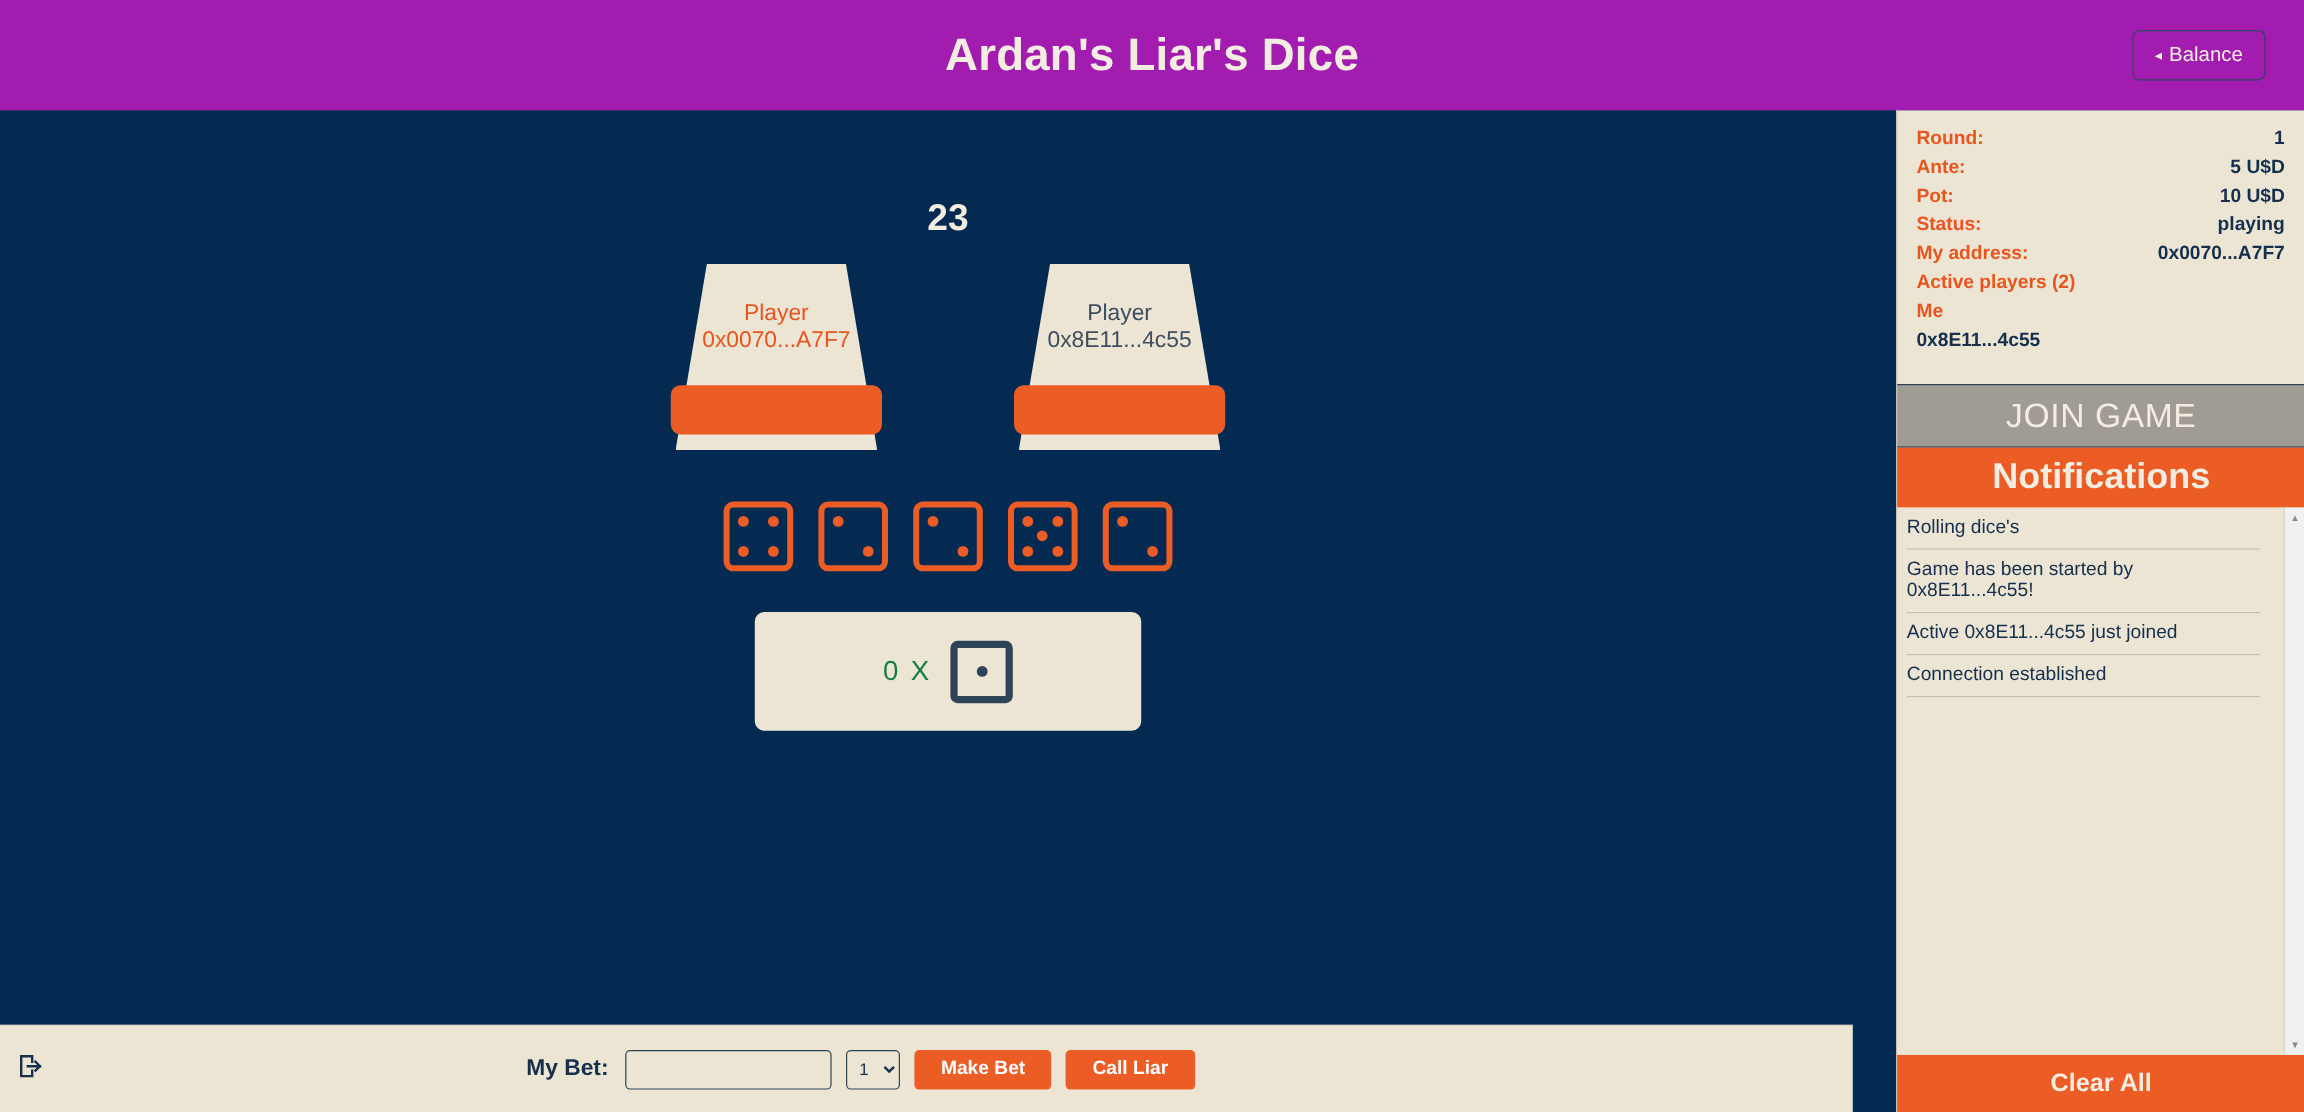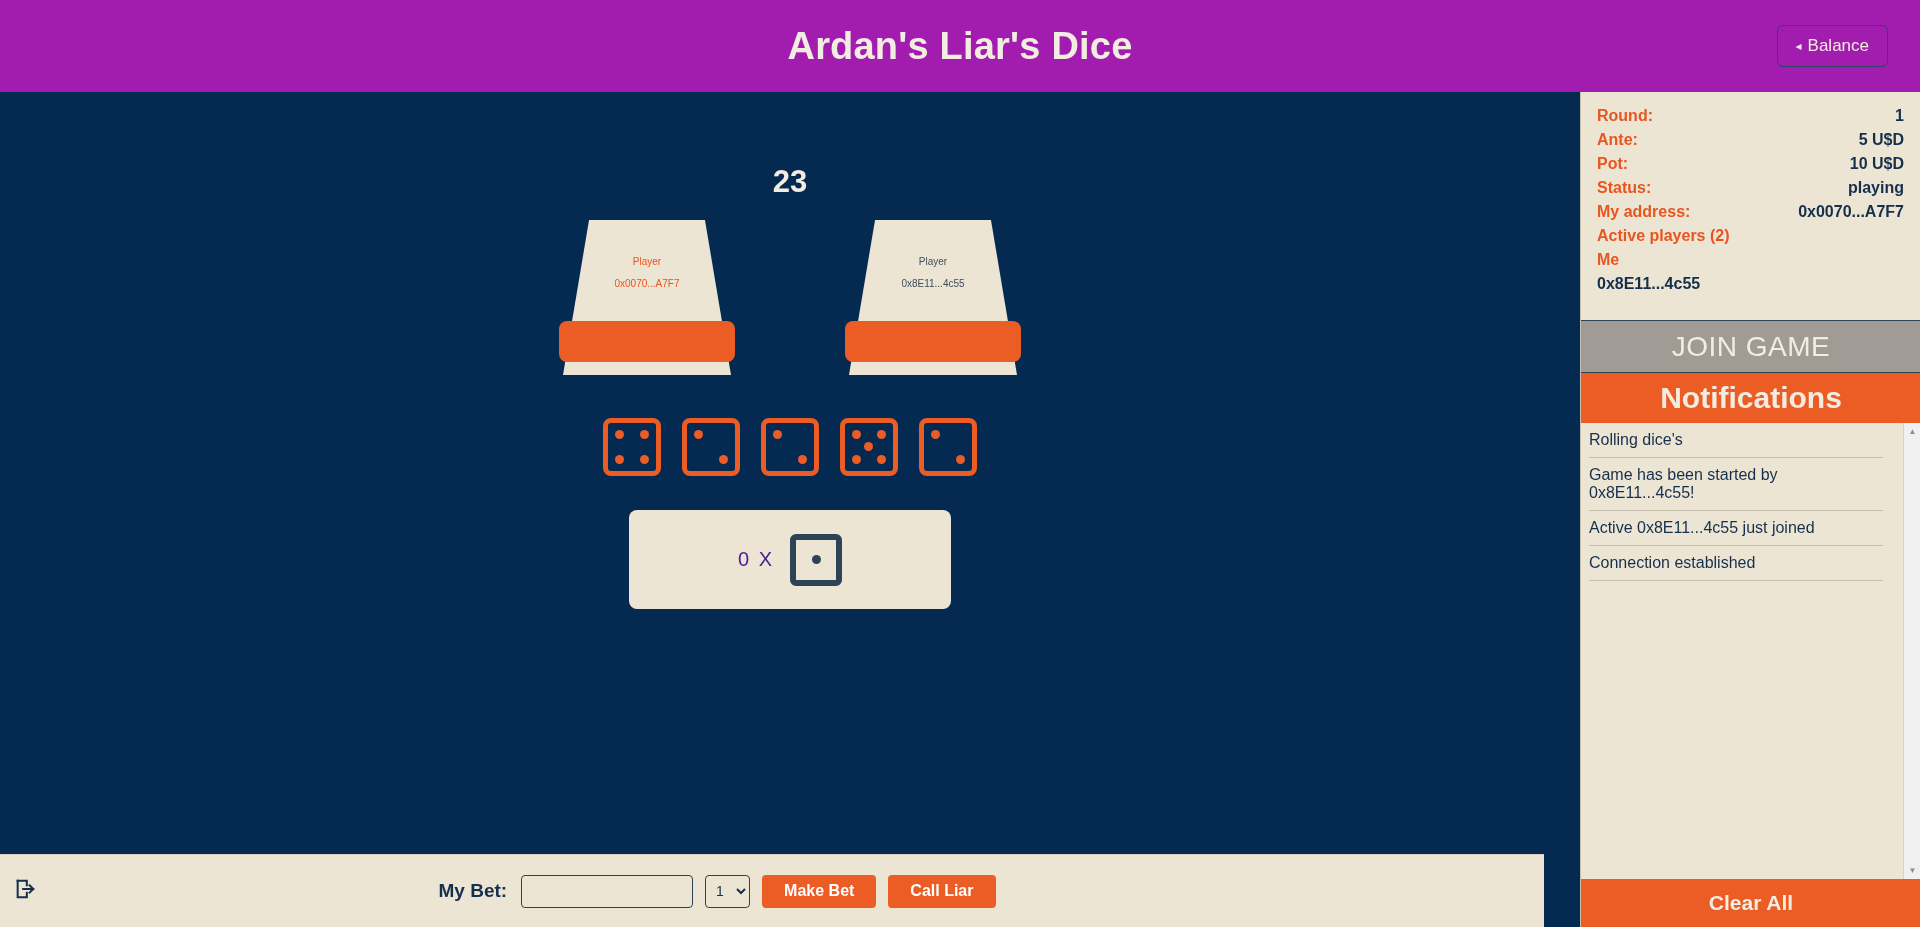--- a/index.html
+++ b/index.html
@@ -95,21 +95,21 @@
     height: 155px;
     background: #ece5d4;
     clip-path: polygon(15.5% 0%, 84.5% 0%, 100% 100%, 0% 100%);
   }
   .cup-label {
     position: absolute;
     top: 31px;
     left: 0;
     width: 168px;
     text-align: center;
-    font-size: 10px;
+    font-size: 19px;
     line-height: 22px;
     z-index: 2;
   }
   .cup-label.is-me { color: #e8551f; }
   .cup-label.is-other { color: #3e4e5e; }
   .cup-band {
     position: absolute;
     bottom: 13px;
     left: -4px;
     width: 176px;
@@ -165,22 +165,22 @@
     width: 322px;
     height: 99px;
     background: #ece5d4;
     border-radius: 8px;
     display: flex;
     align-items: center;
     justify-content: center;
     gap: 16px;
   }
   #current-bet-count {
-    font-size: 20px;
-    color: #4c1d95;
+    font-size: 23px;
+    color: #15803d;
     letter-spacing: 2px;
   }
   #current-bet-die {
     width: 52px;
     height: 52px;
     border: 6px solid #2e4258;
     border-radius: 6px;
     display: grid;
     grid-template-columns: repeat(3, 1fr);
     grid-template-rows: repeat(3, 1fr);

